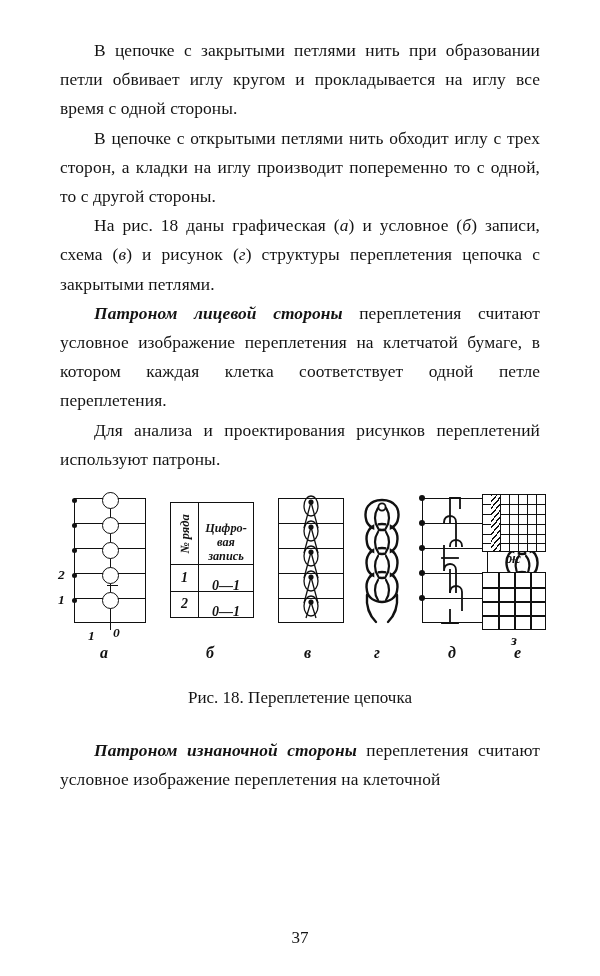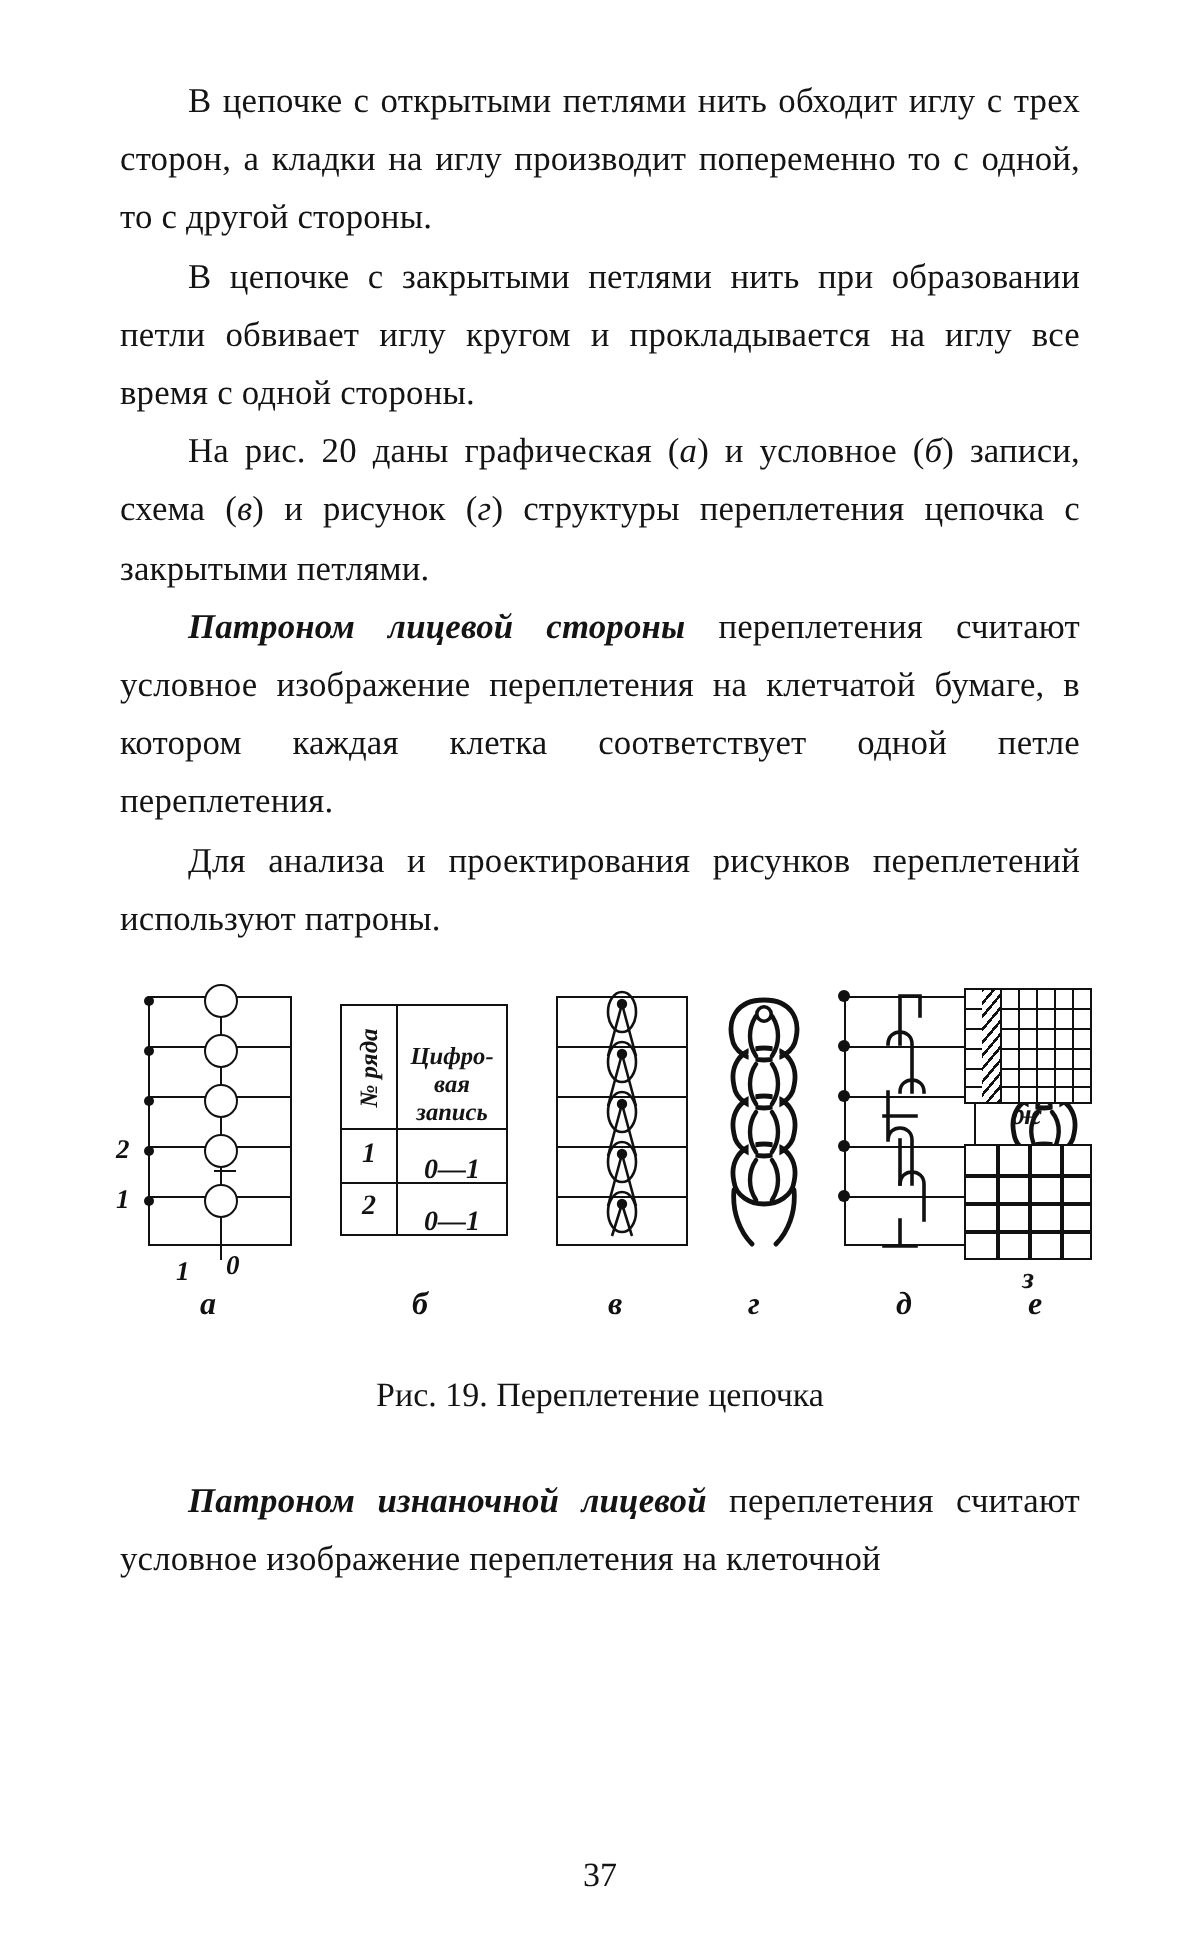--- a/index.html
+++ b/index.html
@@ -246,25 +246,25 @@
     font-size: 17px;
   }
 </style>
 </head>
 <body>
 
 <div class="page">
 
   <div class="body-text">
 
+    <p>В цепочке с закрытыми петлями нить при образовании петли обвивает иглу кругом и прокладывается на иглу все время с одной стороны.</p>
+
     <p>В цепочке с открытыми петлями нить обходит иглу с трех сторон, а кладки на иглу производит попеременно то с одной, то с другой стороны.</p>
 
-    <p>В цепочке с закрытыми петлями нить при образовании петли обвивает иглу кругом и прокладывается на иглу все время с одной стороны.</p>
-
-    <p><span>На рис. 20 даны графическая (</span><span class="lit">а</span><span>) и условное (</span><span class="lit">б</span><span>) записи, схема (</span><span class="lit">в</span><span>) и рисунок (</span><span class="lit">г</span><span>) структуры переплетения цепочка с закрытыми петлями.</span></p>
+    <p><span>На рис. 18 даны графическая (</span><span class="lit">а</span><span>) и условное (</span><span class="lit">б</span><span>) записи, схема (</span><span class="lit">в</span><span>) и рисунок (</span><span class="lit">г</span><span>) структуры переплетения цепочка с закрытыми петлями.</span></p>
 
 
     <p><span class="term">Патроном лицевой стороны</span><span> переплетения считают условное изображение переплетения на клетчатой бумаге, в котором каждая клетка соответствует одной петле переплетения.</span></p>
 
     <p>Для анализа и проектирования рисунков переплетений используют патроны.</p>
 
   </div>
 
   <div class="figure">
     <div class="fig-row">
@@ -453,22 +453,22 @@
         <div class="gline-v" style="left:31px; width:1.6px"></div>
         <div class="gline-v" style="left:47px; width:1.6px"></div>
         <div class="gline-h" style="top:14px; height:1.6px"></div>
         <div class="gline-h" style="top:28px; height:1.6px"></div>
         <div class="gline-h" style="top:42px; height:1.6px"></div>
       </div>
       <span class="sublabel" style="left:438px; top:140px">з</span>
 
     </div>
 
-    <div class="fig-caption">Рис. 19. Переплетение цепочка</div>
+    <div class="fig-caption">Рис. 18. Переплетение цепочка</div>
   </div>
 
   <div class="body-text" style="margin-top:66px">
-    <p class="last-line-left"><span class="term">Патроном изнаночной лицевой</span><span> переплетения считают условное изображение переплетения на клеточной</span></p>
+    <p class="last-line-left"><span class="term">Патроном изнаночной стороны</span><span> переплетения считают условное изображение переплетения на клеточной</span></p>
   </div>
 
   <div class="page-number">37</div>
 
 </div>
 
 </body></html>

